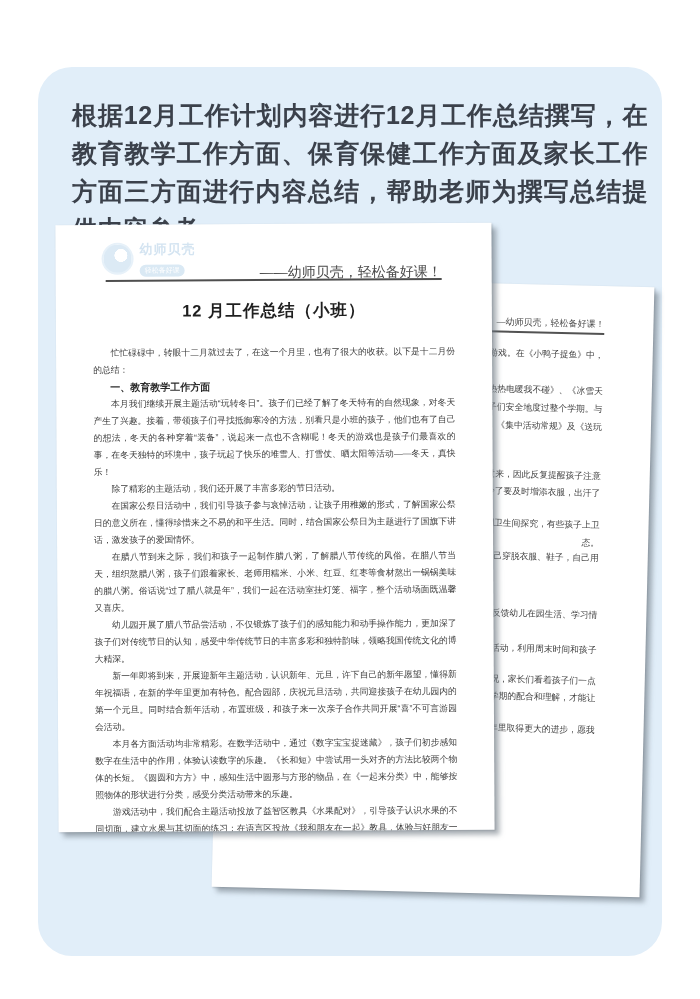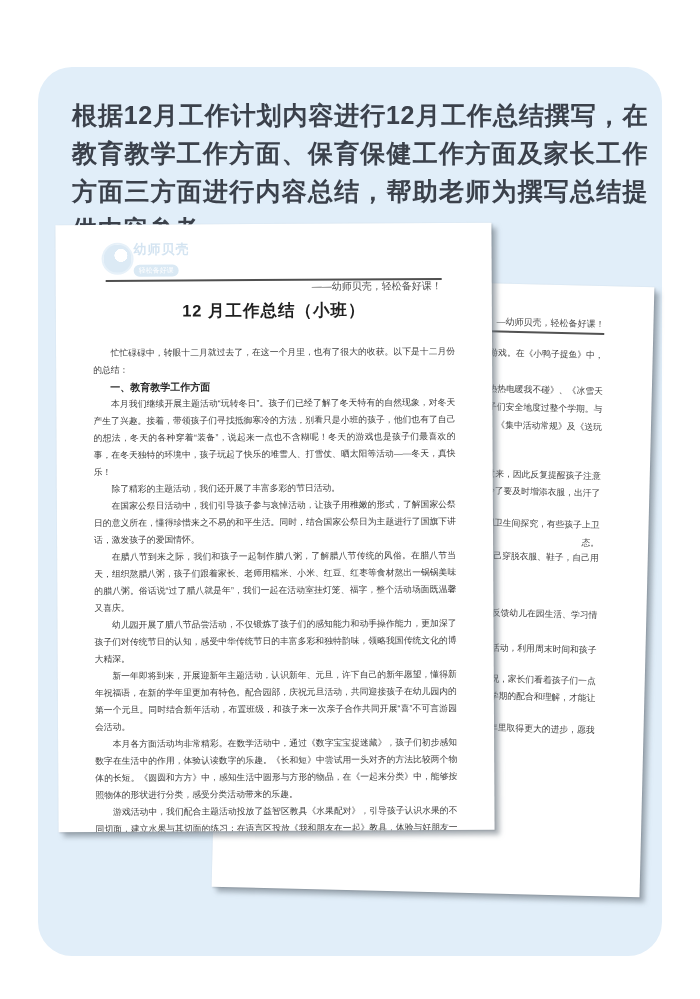--- a/index.html
+++ b/index.html
@@ -20,28 +20,28 @@
   .page { position:absolute; background:#ffffff;
           box-shadow:5px 5px 5px rgba(108,118,128,.55), 1px 1px 2px rgba(120,128,138,.4);
           overflow:hidden; }
   .page-back  { left:219px; top:282px; width:428px; height:610px;
                 transform:rotate(1.4deg); z-index:1; }
   .page-front { left:57px; top:224px; width:436px; height:607px;
                 transform:rotate(-0.3deg); z-index:2; }
 
   
   .logo { position:absolute; left:46px; top:16px; display:flex; align-items:center;
-          opacity:.5; }
+          gap:6px; opacity:.5; }
   .logo-icon { width:32px; height:32px; border-radius:50%;
                background:radial-gradient(circle at 62% 38%, #ffffff 0 26%, #b9d6ec 27% 100%);
                border:2px solid #cfe3f3; }
   .logo-text .name { font-size:13px; font-weight:700; color:#a9c9e4; letter-spacing:1px; }
   .logo-text .slogan { margin-top:2px; font-size:7px; color:#ffffff; background:#b5d3ea;
                        border-radius:6px; padding:1px 5px; display:inline-block; }
-  .tagline { position:absolute; right:50px; top:56px; font-size:10px; color:#4a4a4a; }
+  .tagline { position:absolute; right:50px; top:40px; font-size:14px; color:#4a4a4a; }
   .header-rule { position:absolute; left:50px; right:50px; top:55px; height:2px;
                  background:#4f4f4f; }
   .doc-title { position:absolute; left:0; right:0; top:76px; text-align:center;
                font-size:16.5px; font-weight:700; color:#1f1f1f; letter-spacing:1px; }
 
   
   .doc-body { position:absolute; left:37px; top:120px; width:362px;
               font-size:8.8px; line-height:17px; color:#3c3c3c; text-align:justify; }
   .doc-body p { text-indent:2em; }
   .doc-body .heading { font-weight:700; font-size:10px; color:#2b2b2b; text-indent:1.7em; }

